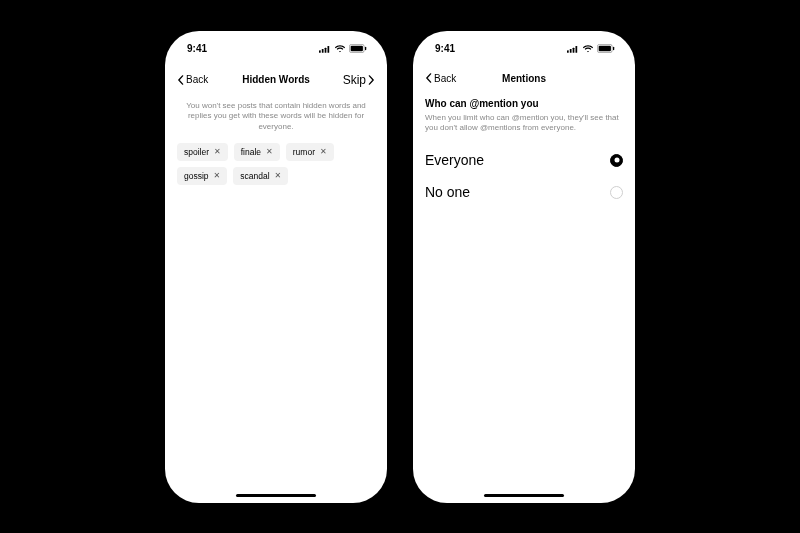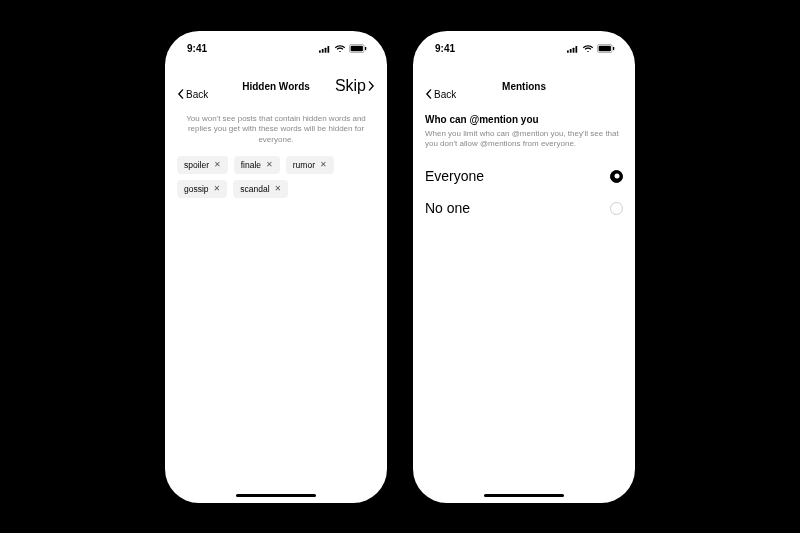--- a/index.html
+++ b/index.html
@@ -39,33 +39,32 @@
     justify-content: space-between;
     padding: 6px 12px 10px 12px;
     position: relative;
   }
   .nav-back {
     display: flex;
     align-items: center;
     font-size: 10px;
     gap: 2px;
     cursor: pointer;
-    margin-top: 16px;
   }
   .nav-title {
     position: absolute;
     left: 50%;
     transform: translateX(-50%);
     font-size: 10px;
     font-weight: 700;
   }
   .nav-skip {
     display: flex;
     align-items: center;
-    font-size: 16px;
+    font-size: 12px;
     gap: 2px;
     cursor: pointer;
   }
   .content { padding: 0 12px; }
   .intro {
     font-size: 8px;
     line-height: 1.35;
     color: #8a8a8a;
     text-align: center;
     padding: 4px 6px 10px 6px;

